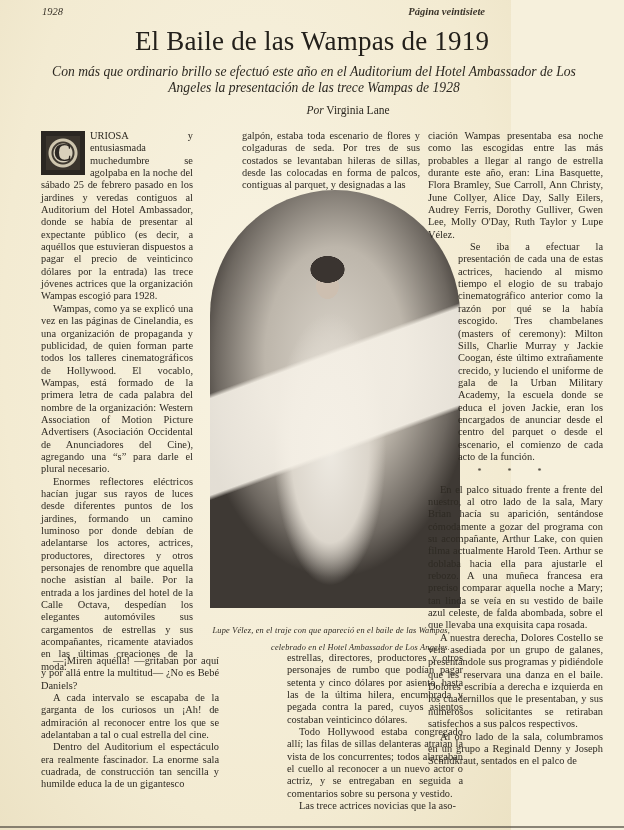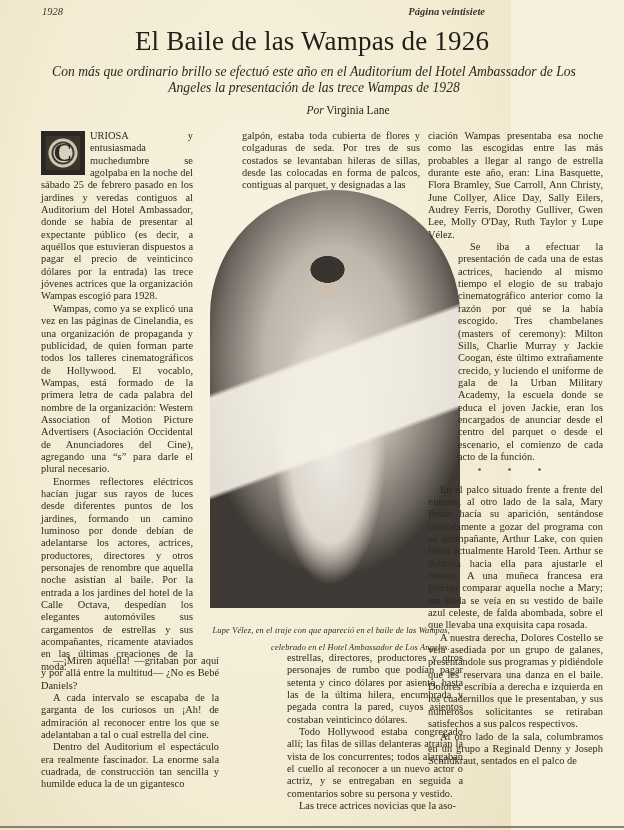--- a/index.html
+++ b/index.html
@@ -48,21 +48,21 @@
   .c1b { left:41px; top:652px; width:178px; }
 </style>
 </head>
 <body>
 
 <div class="page">
 
   <div class="hdr-left">1928</div>
   <div class="hdr-right">Página veintisiete</div>
 
-  <div class="title">El Baile de las Wampas de 1926</div>
+  <div class="title">El Baile de las Wampas de 1919</div>
   <div class="subtitle">Con más que ordinario brillo se efectuó este año en el Auditorium del Hotel Ambassador de Los Angeles la presentación de las trece Wampas de 1928</div>
   <div class="byline">
     <i>Por</i>
     <span>Virginia Lane</span>
   </div>
 
   <div class="col c1">
     <div class="dropcap">
       <div class="dropcap-inner">C</div>
     </div>
@@ -71,21 +71,21 @@
     <p>Enormes reflectores eléctricos hacían jugar sus rayos de luces desde diferentes puntos de los jardines, formando un camino luminoso por donde debían de adelantarse los actores, actrices, productores, directores y otros personajes de renombre que aquella noche asistían al baile. Por la entrada a los jardines del hotel de la Calle Octava, despedían los elegantes automóviles sus cargamentos de estrellas y sus acompañantes, ricamente ataviados en las últimas creaciones de la moda.</p>
   </div>
 
   <div class="col c1b" style="top:655px;">
     <p>—¡Miren aquélla! —gritaban por aquí y por allá entre la multitud— ¿No es Bebé Daniels?</p>
     <p>A cada intervalo se escapaba de la garganta de los curiosos un ¡Ah! de admiración al reconocer entre los que se adelantaban a tal o cual estrella del cine.</p>
     <p>Dentro del Auditorium el espectáculo era realmente fascinador. La enorme sala cuadrada, de construcción tan sencilla y humilde educa la de un gigantesco</p>
   </div>
 
   <div class="col c2">
-    <p class="noind">galpón, estaba toda cubierta de flores y colgaduras de seda. Por tres de sus costados se levantaban hileras de sillas, desde las colocadas en forma de palcos, contiguas al parquet, y designadas a las</p>
+    <p class="noind">galpón, estaba toda escenario de flores y colgaduras de seda. Por tres de sus costados se levantaban hileras de sillas, desde las colocadas en forma de palcos, contiguas al parquet, y designadas a las</p>
   </div>
 
   <div class="photo-wrap">
     <div class="photo" title="Lupe Vélez in arched-frame portrait wearing a white tiered ball gown"></div>
   </div>
   <div class="caption">Lupe Vélez, en el traje con que apareció en el baile de las Wampas, celebrado en el Hotel Ambassador de Los Angeles.</div>
 
   <div class="col c2b" style="left:243px; top:652px; width:176px;margin-left:44px;">
     <p class="noind">estrellas, directores, productores y otros personajes de rumbo que podían pagar setenta y cinco dólares por asiento, hasta las de la última hilera, encumbrada y pegada contra la pared, cuyos asientos costaban veinticinco dólares.</p>
     <p>Todo Hollywood estaba congregado allí; las filas de sillas delanteras atraían la vista de los concurrentes; todos alargaban el cuello al reconocer a un nuevo actor o actriz, y se entregaban en seguida a comentarios sobre su persona y vestido.</p>

